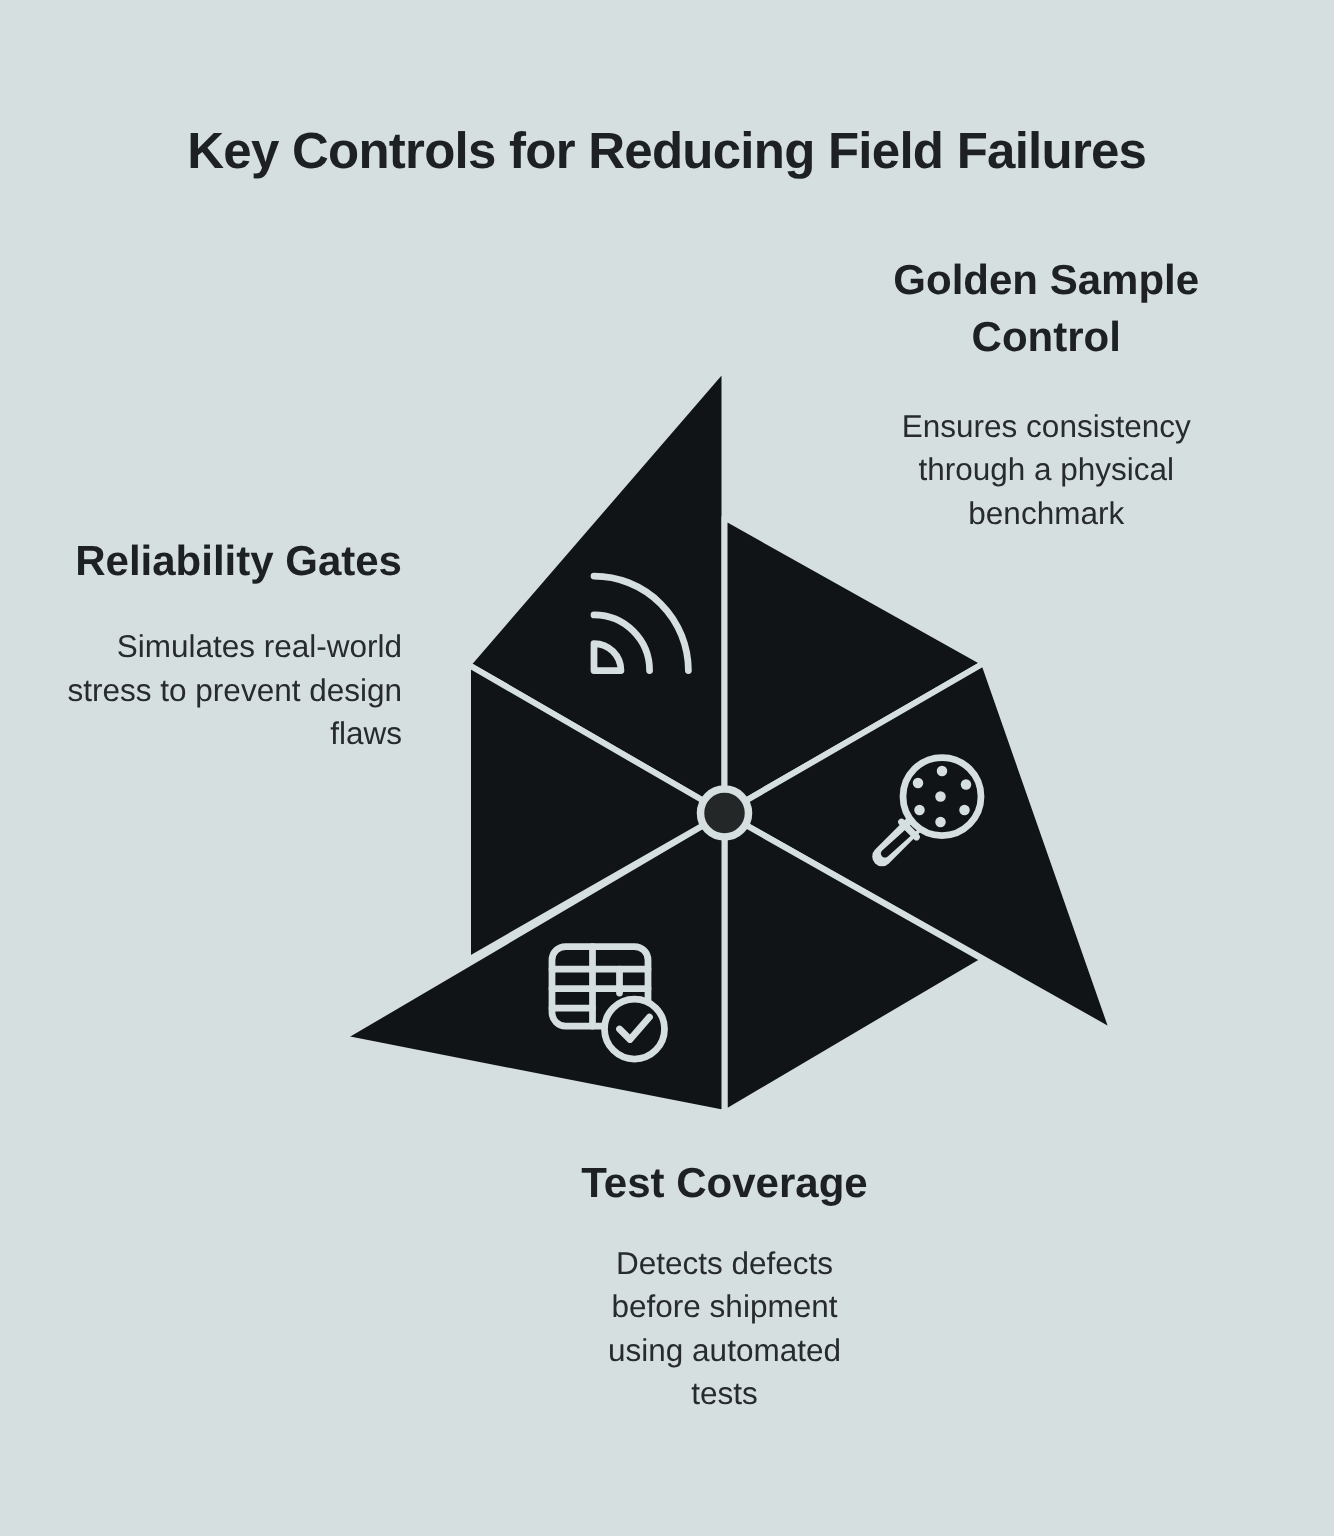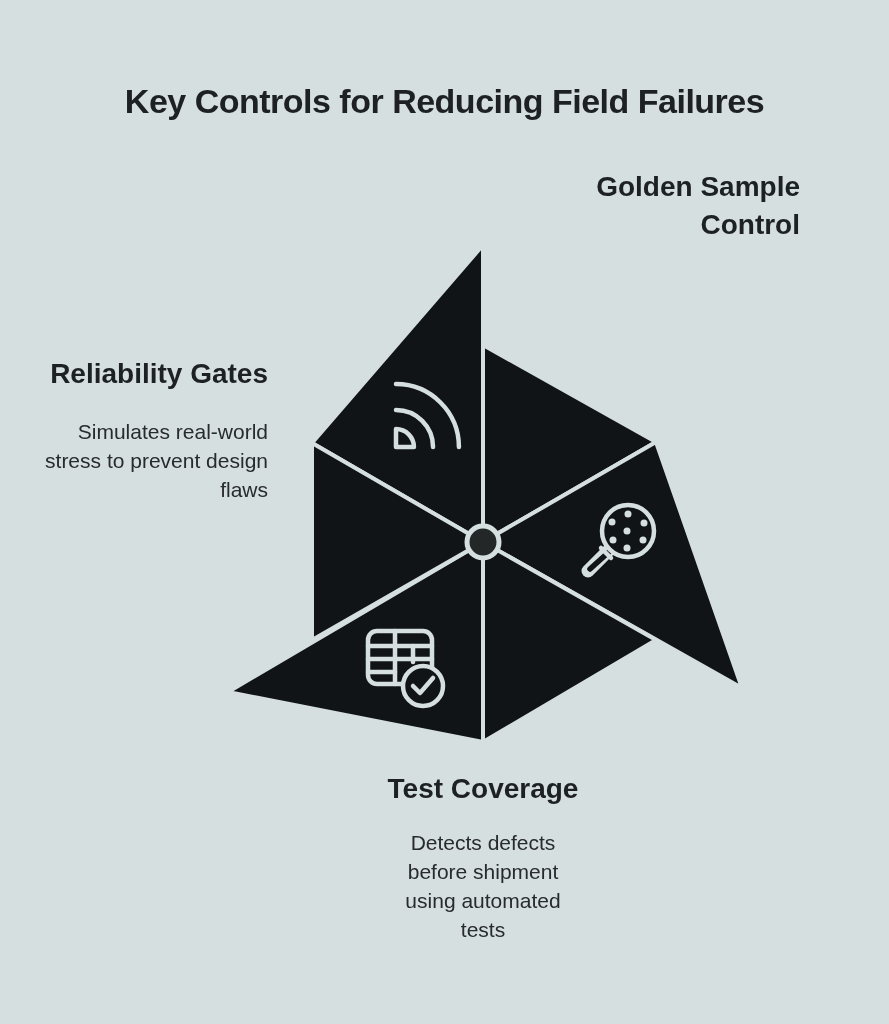--- a/index.html
+++ b/index.html
@@ -26,21 +26,21 @@
   .hub{fill:var(--center-dot);stroke:var(--line);stroke-width:5;}
   .icon{stroke:var(--line);stroke-width:4.5;fill:none;stroke-linecap:round;stroke-linejoin:round;}
   .icon-fill{fill:var(--line);stroke:none;}
   .handle-outer{stroke:var(--line);stroke-width:13;stroke-linecap:round;}
   .handle-inner{stroke:var(--shape);stroke-width:5.5;stroke-linecap:round;}
   .lens{fill:var(--shape);stroke:var(--line);stroke-width:4.5;}
   .check-circle{fill:var(--shape);stroke:var(--line);stroke-width:4.5;}
   .section{position:absolute;}
   .section h2{margin:0;font-size:28px;font-weight:700;line-height:38px;color:var(--heading-text);}
   .section p{margin:0;font-size:21px;line-height:29px;color:var(--body-text);}
-  .section-golden{left:565px;top:168px;width:235px;text-align:right;}
+  .section-golden{left:580px;top:168px;width:235px;text-align:center;}
   .section-golden p{margin-top:26px;}
   .section-reliability{right:621px;top:355px;width:250px;text-align:right;}
   .section-reliability p{margin-top:24px;}
   .section-test{left:333px;top:770px;width:300px;text-align:center;}
   .section-test p{width:192px;margin:20px auto 0;}
 </style>
 </head>
 <body>
 
 <div class="canvas">
@@ -86,20 +86,21 @@
       <line class="icon" x1="413" y1="646" x2="413" y2="662"></line>
       <circle class="check-circle" cx="423" cy="686" r="20"></circle>
       <path class="icon" d="M 413 686 L 420 693 L 433 678"></path>
     </g>
 
     <circle class="hub" cx="483" cy="542" r="16"></circle>
   </svg>
 
   <div class="section section-golden">
     <h2>Golden Sample Control</h2>
+    <p>Ensures consistency through a physical benchmark</p>
   </div>
 
   <div class="section section-test">
     <h2>Test Coverage</h2>
     <p>Detects defects before shipment using automated tests</p>
   </div>
 
   <div class="section section-reliability">
     <h2>Reliability Gates</h2>
     <p>Simulates real-world stress to prevent design flaws</p>

